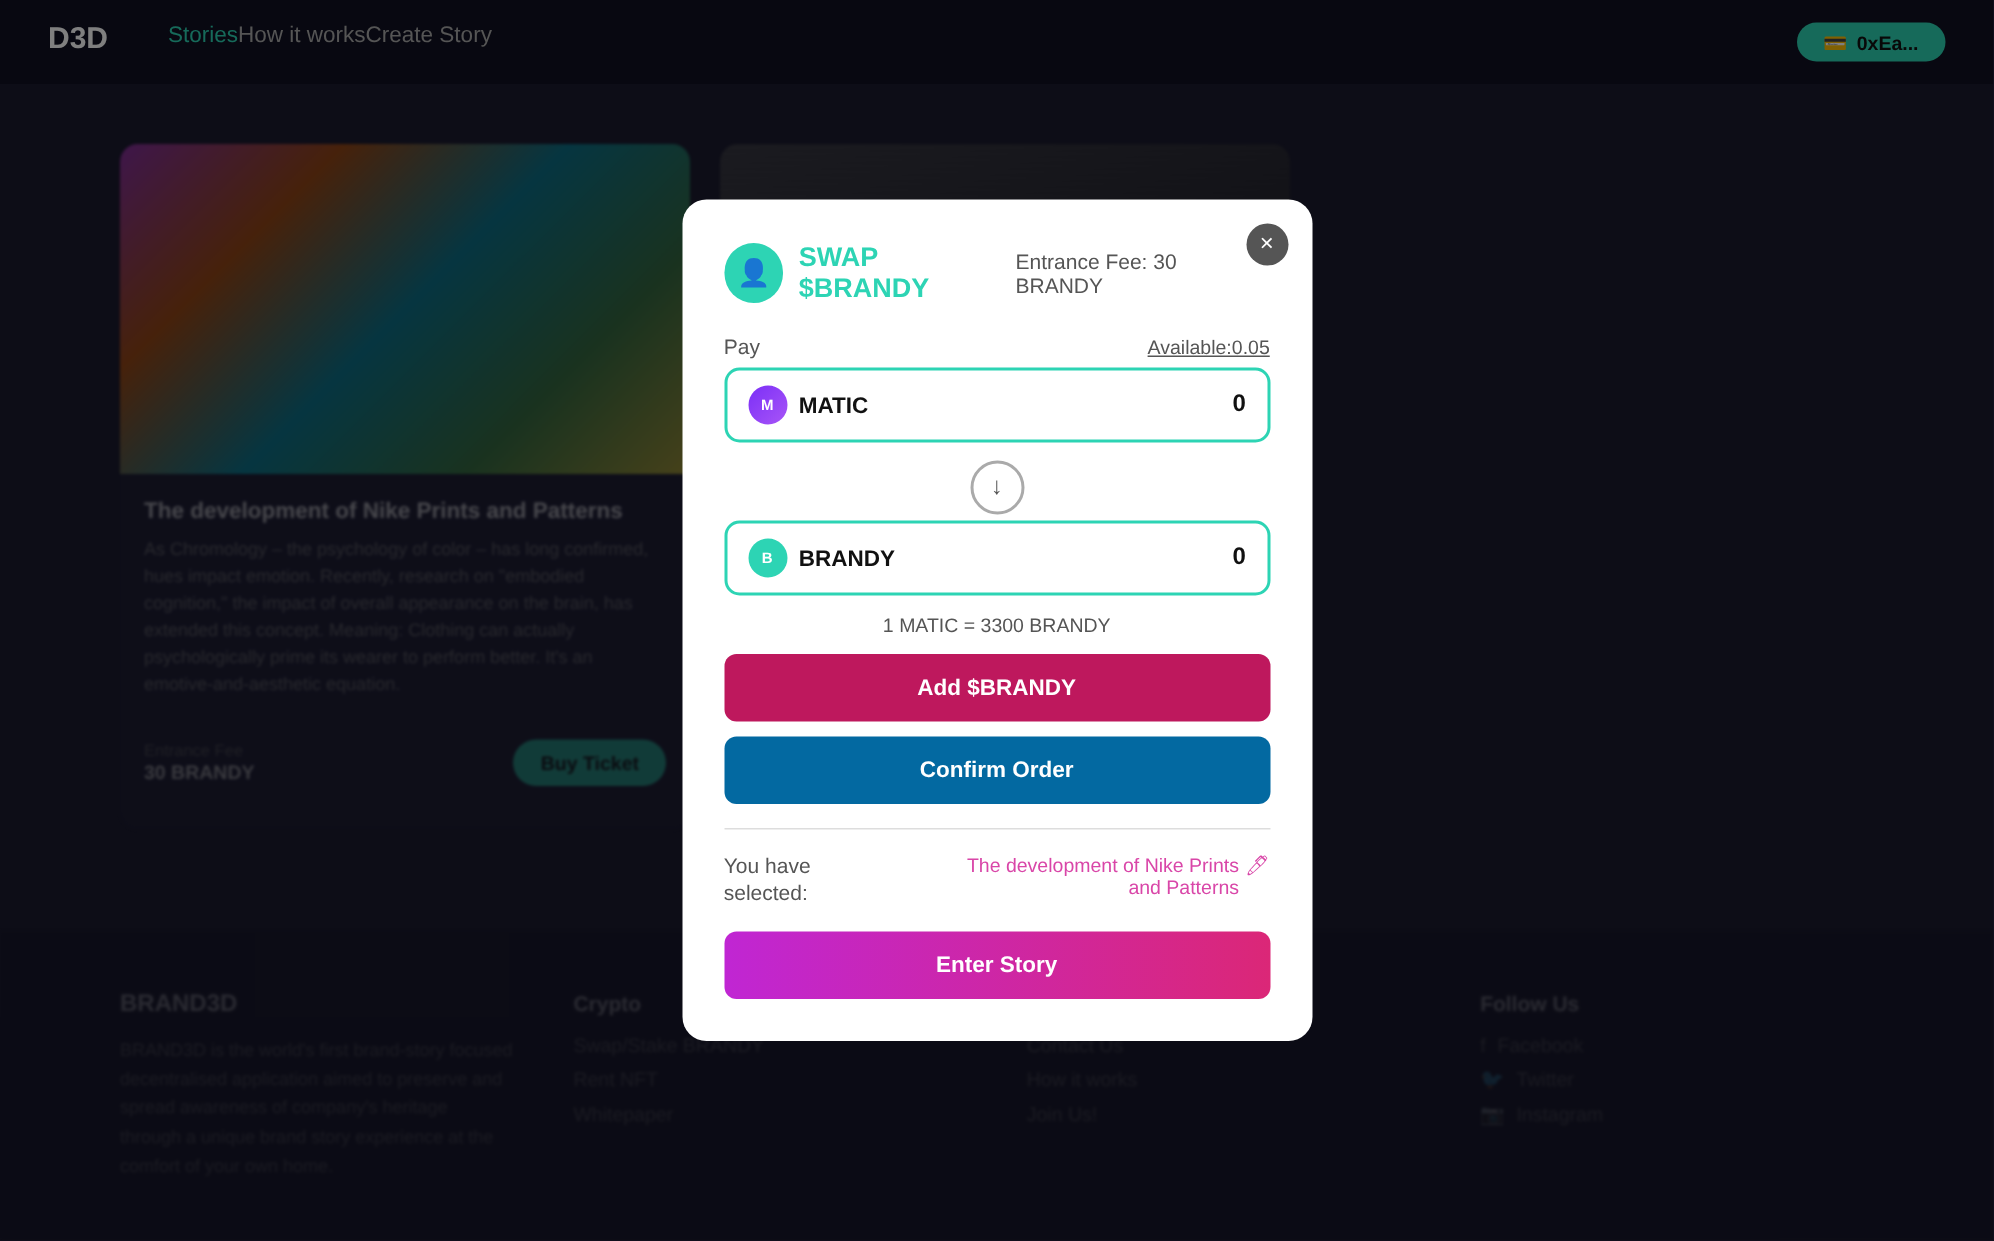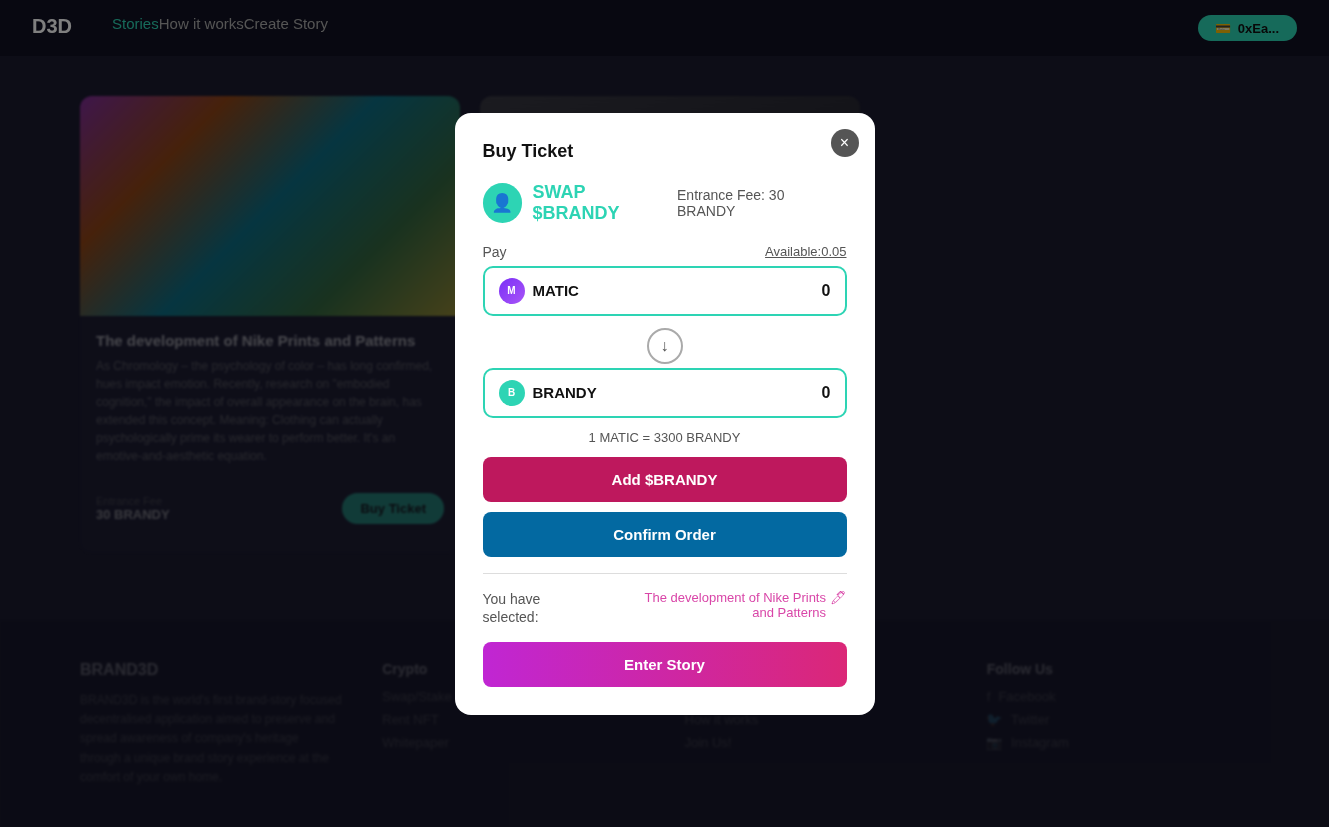--- a/index.html
+++ b/index.html
@@ -500,21 +500,20 @@
         <span>📷</span>
         <span>Instagram</span>
       </div>
     </div>
   </div>
 </div>
 
 <div class="modal-overlay">
   <div class="modal">
     
-    <div class="modal-title">Buy Ticket</div>
     <button class="modal-close">×</button>
 
     
     <div class="swap-header">
       <div class="swap-brand">
         <div class="swap-avatar">
           <span>👤</span>
         </div>
         <span class="swap-brand-name">SWAP $BRANDY</span>
       </div>

